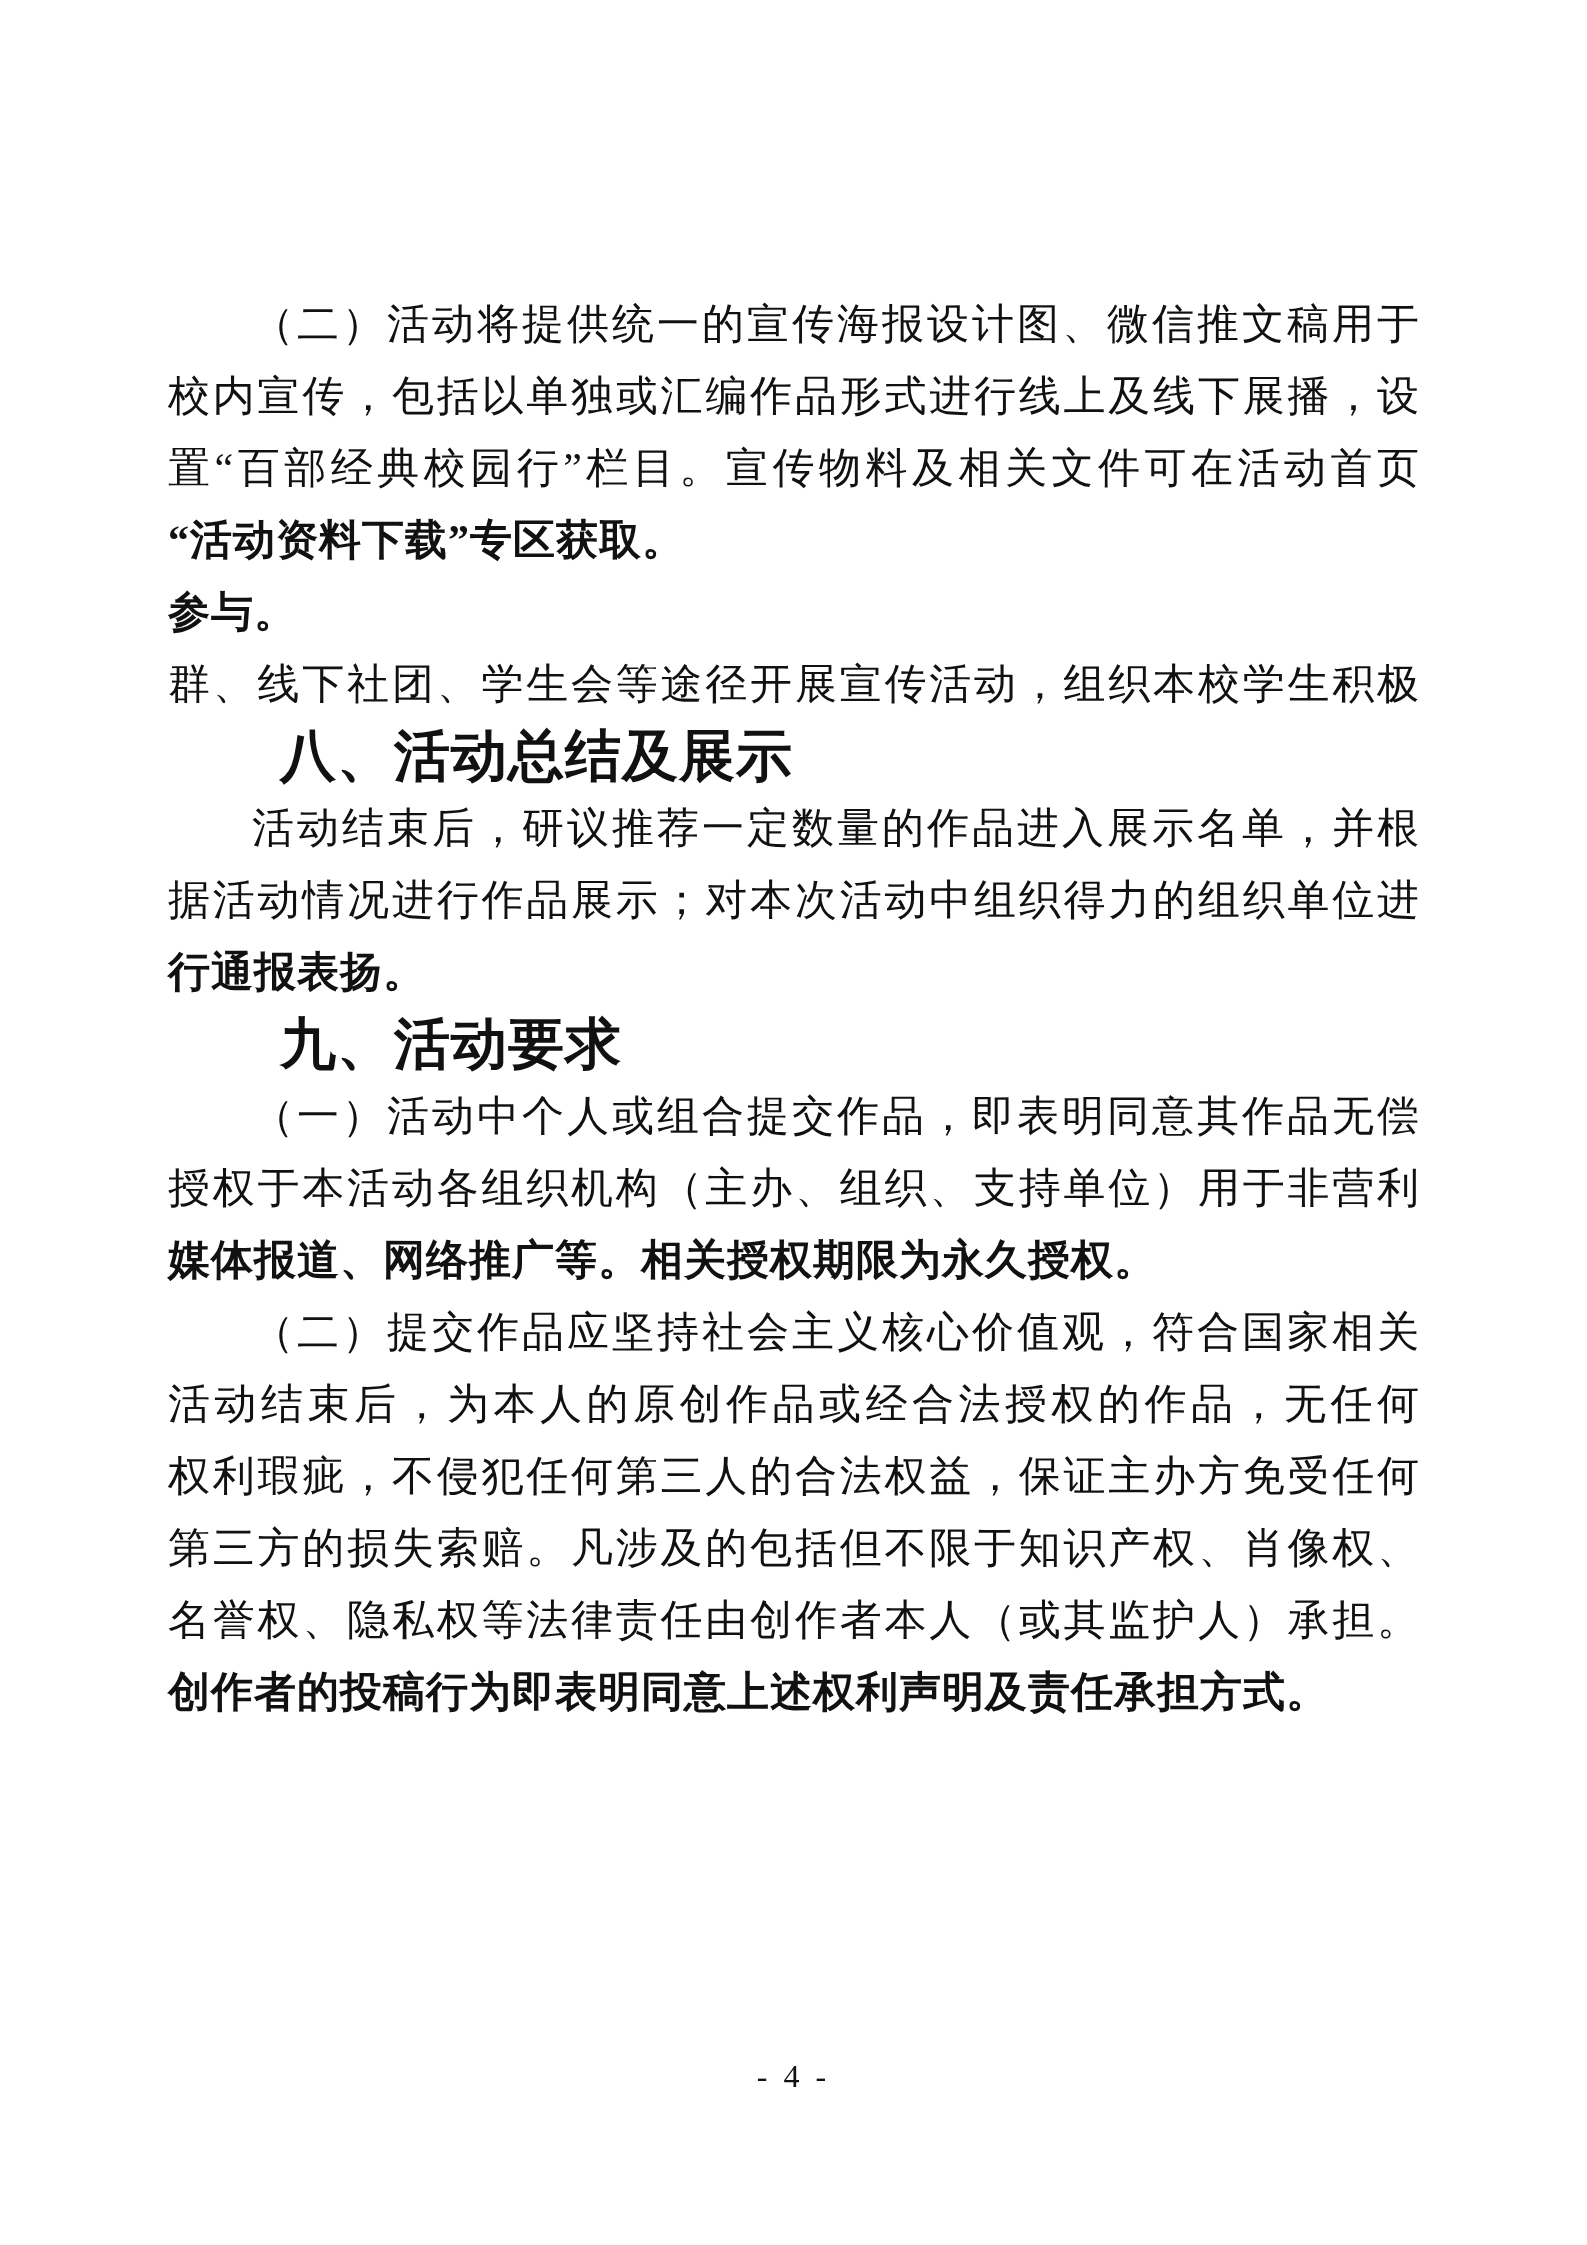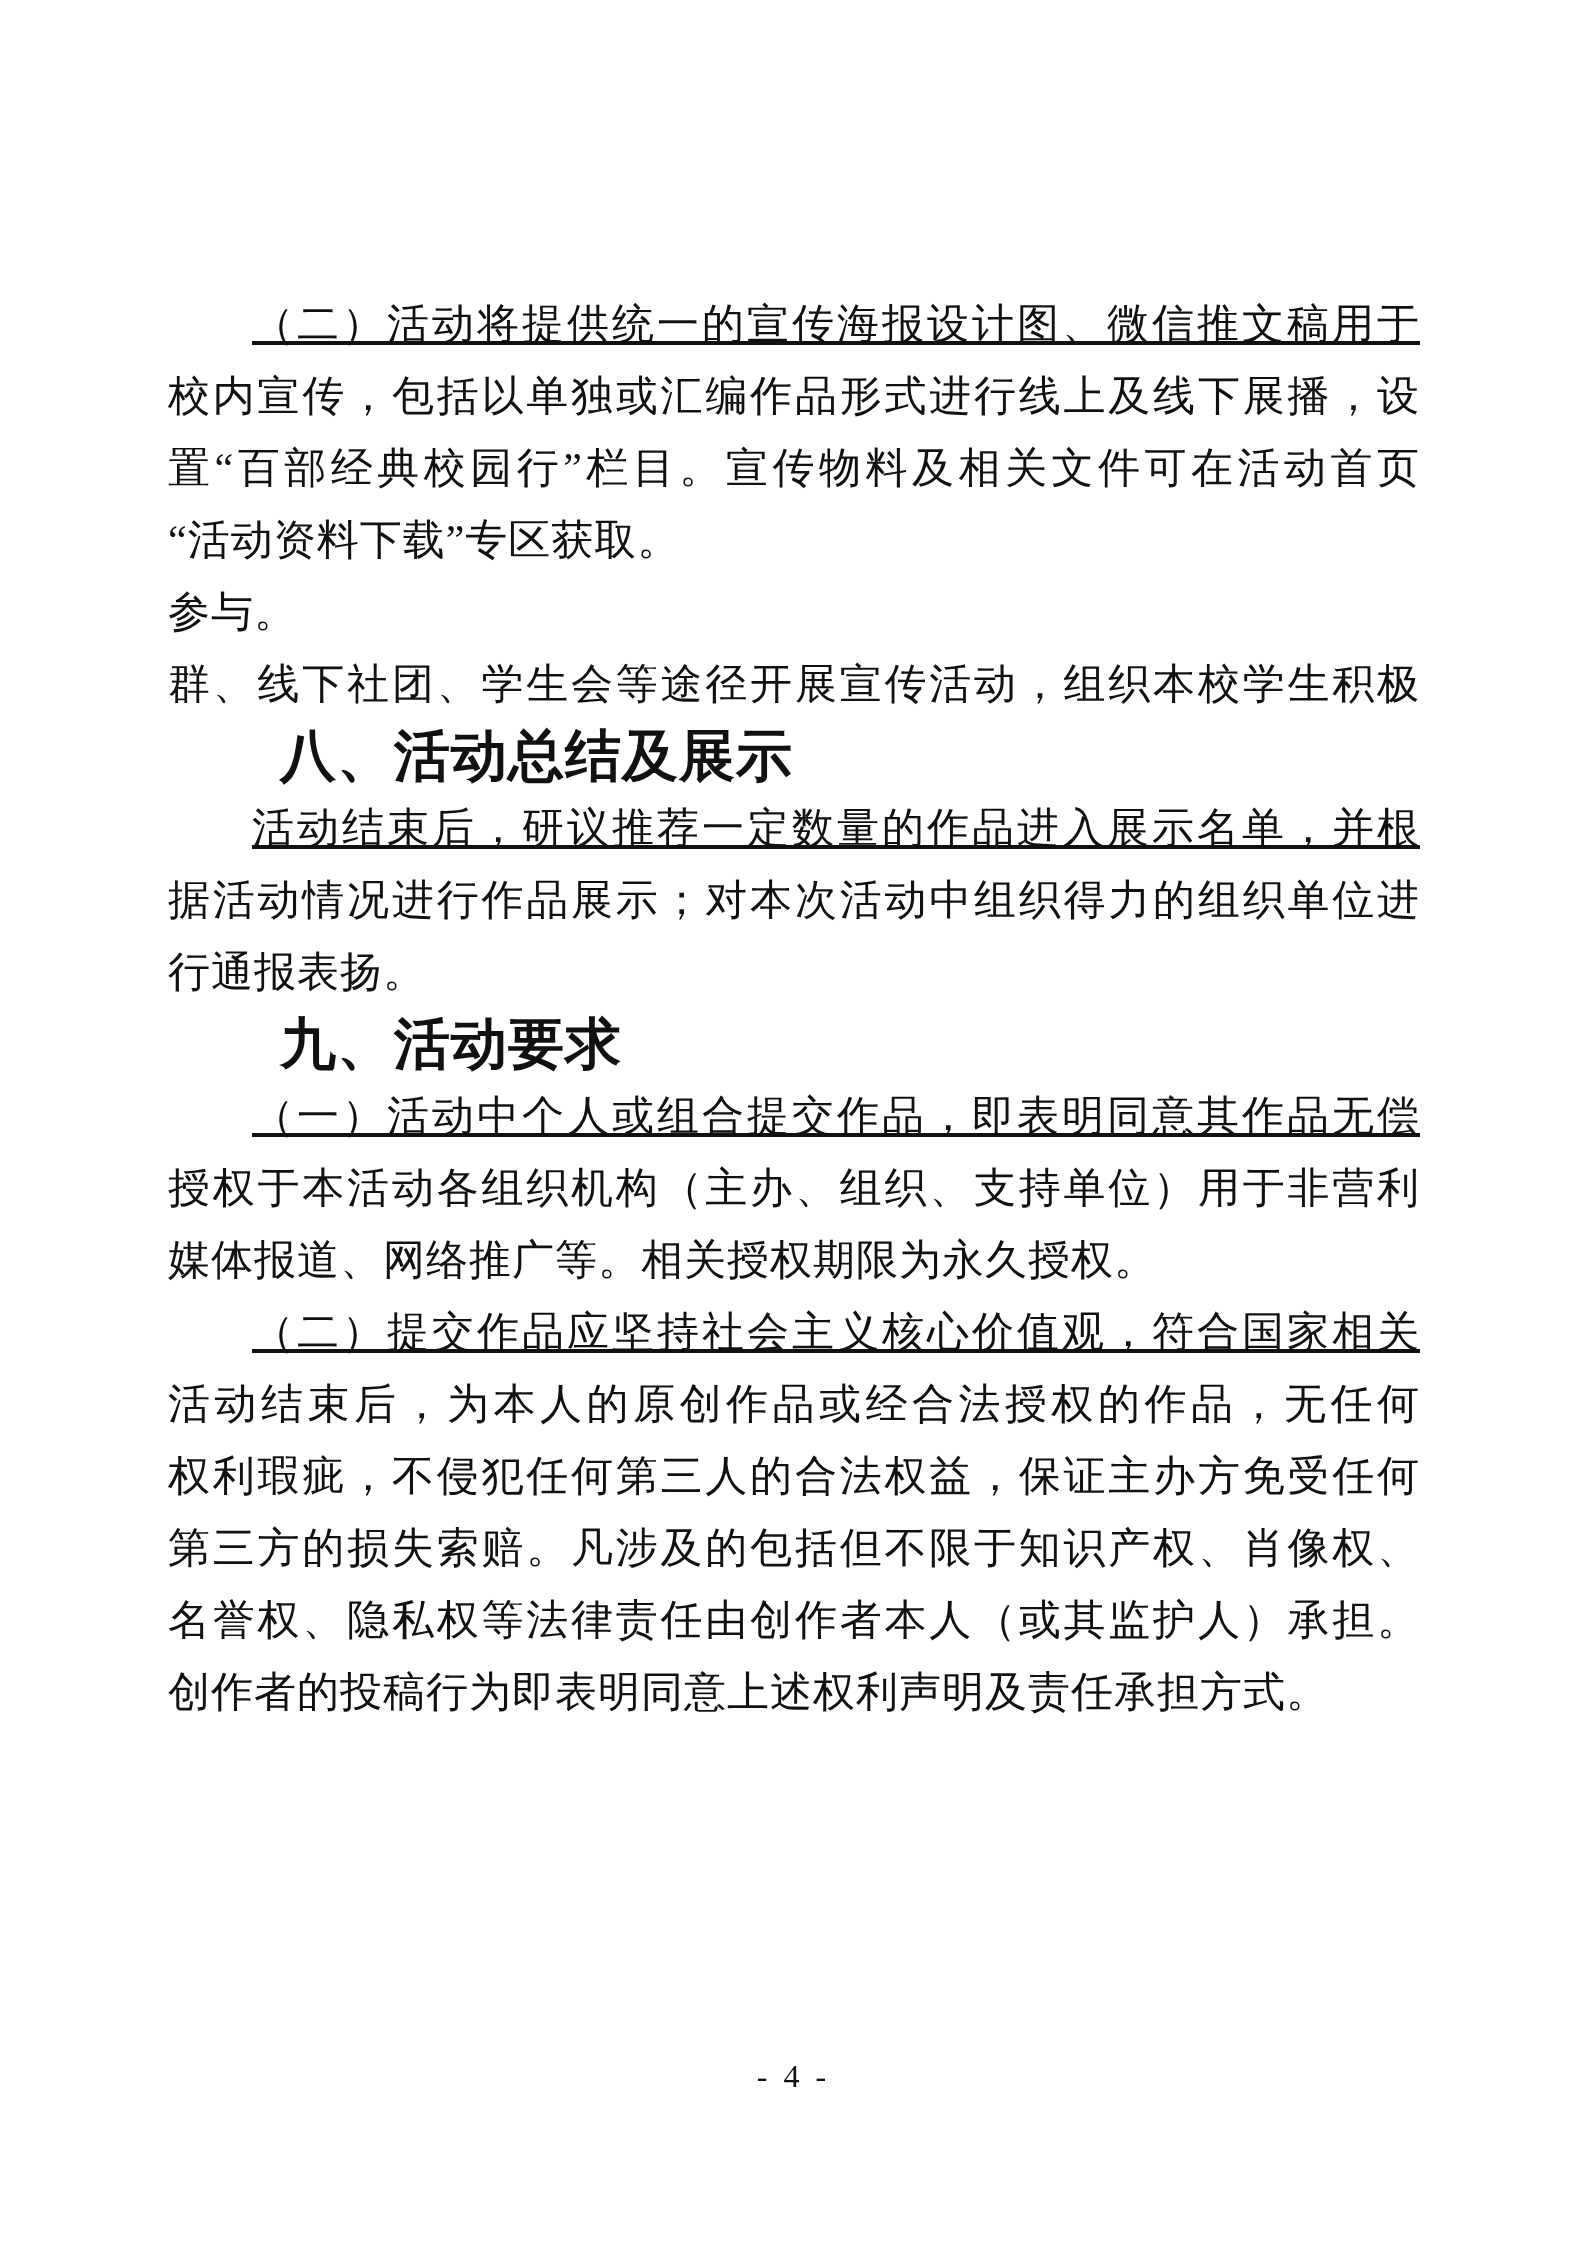--- a/index.html
+++ b/index.html
@@ -29,24 +29,24 @@
     letter-spacing: 1px;
     text-align: left;
   }
   .full {
     text-align: justify;
     text-align-last: justify;
   }
   .last {
     text-align: left;
     text-align-last: left;
+    font-weight: bold;
   }
   .indent {
     text-indent: 2em;
-    text-decoration: underline;
   }
   .heading {
     font-family: "Liberation Sans", "DejaVu Sans", sans-serif;
     font-weight: 700;
     font-size: 56px;
     text-indent: 2em;
     text-align: left;
     text-align-last: left;
   }
   .footer {

